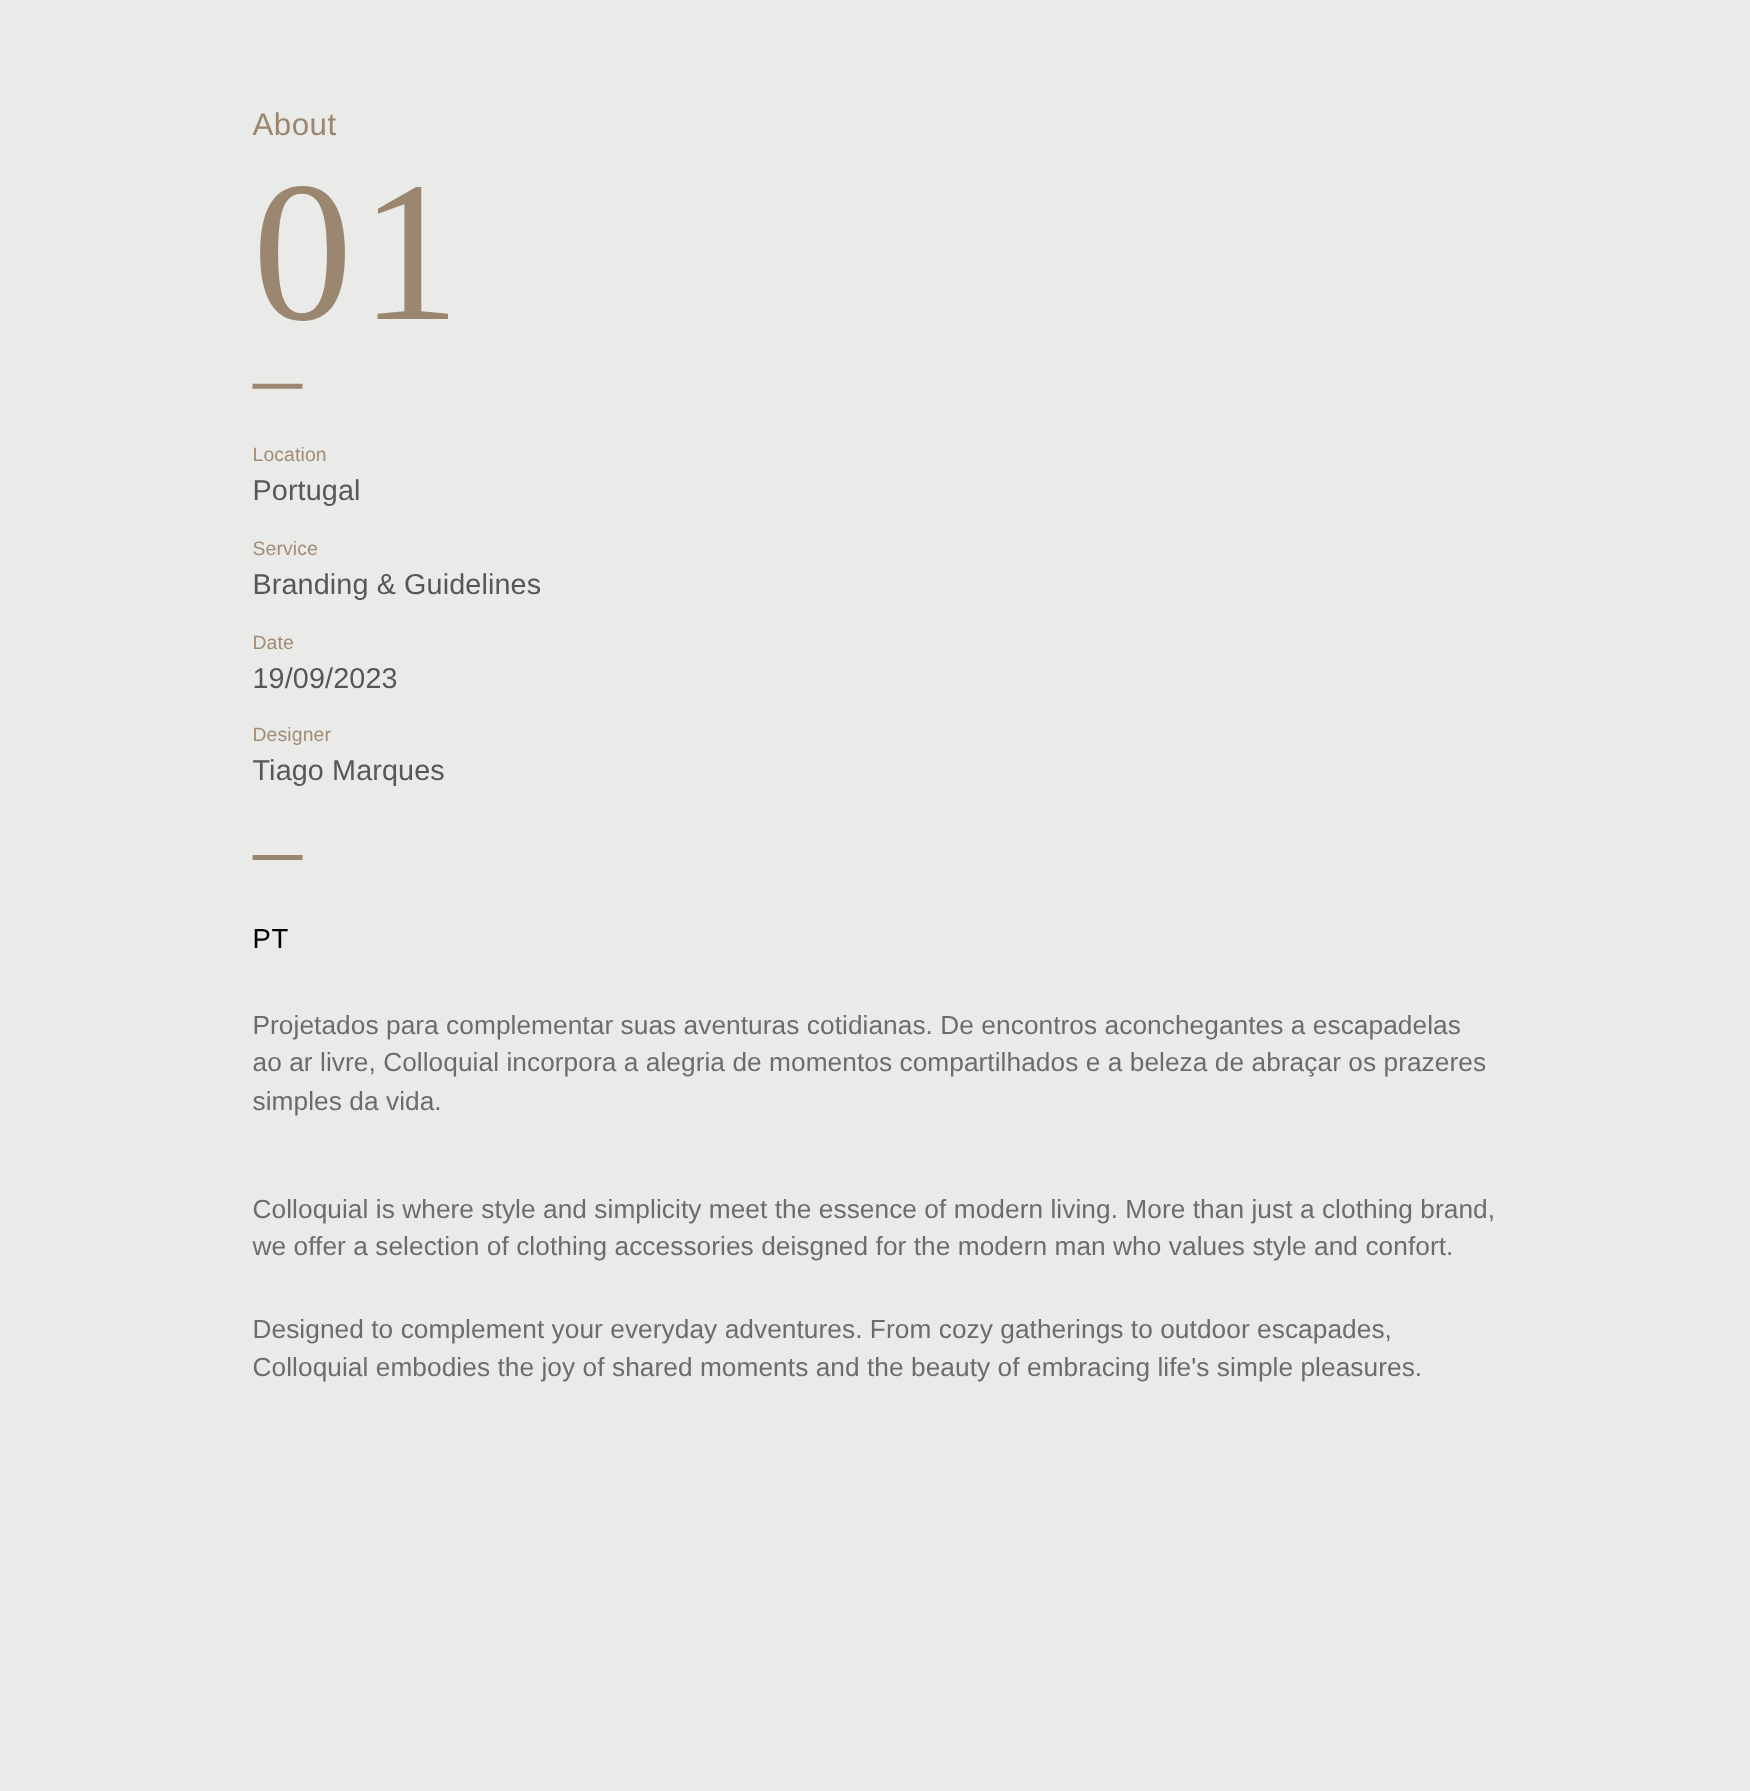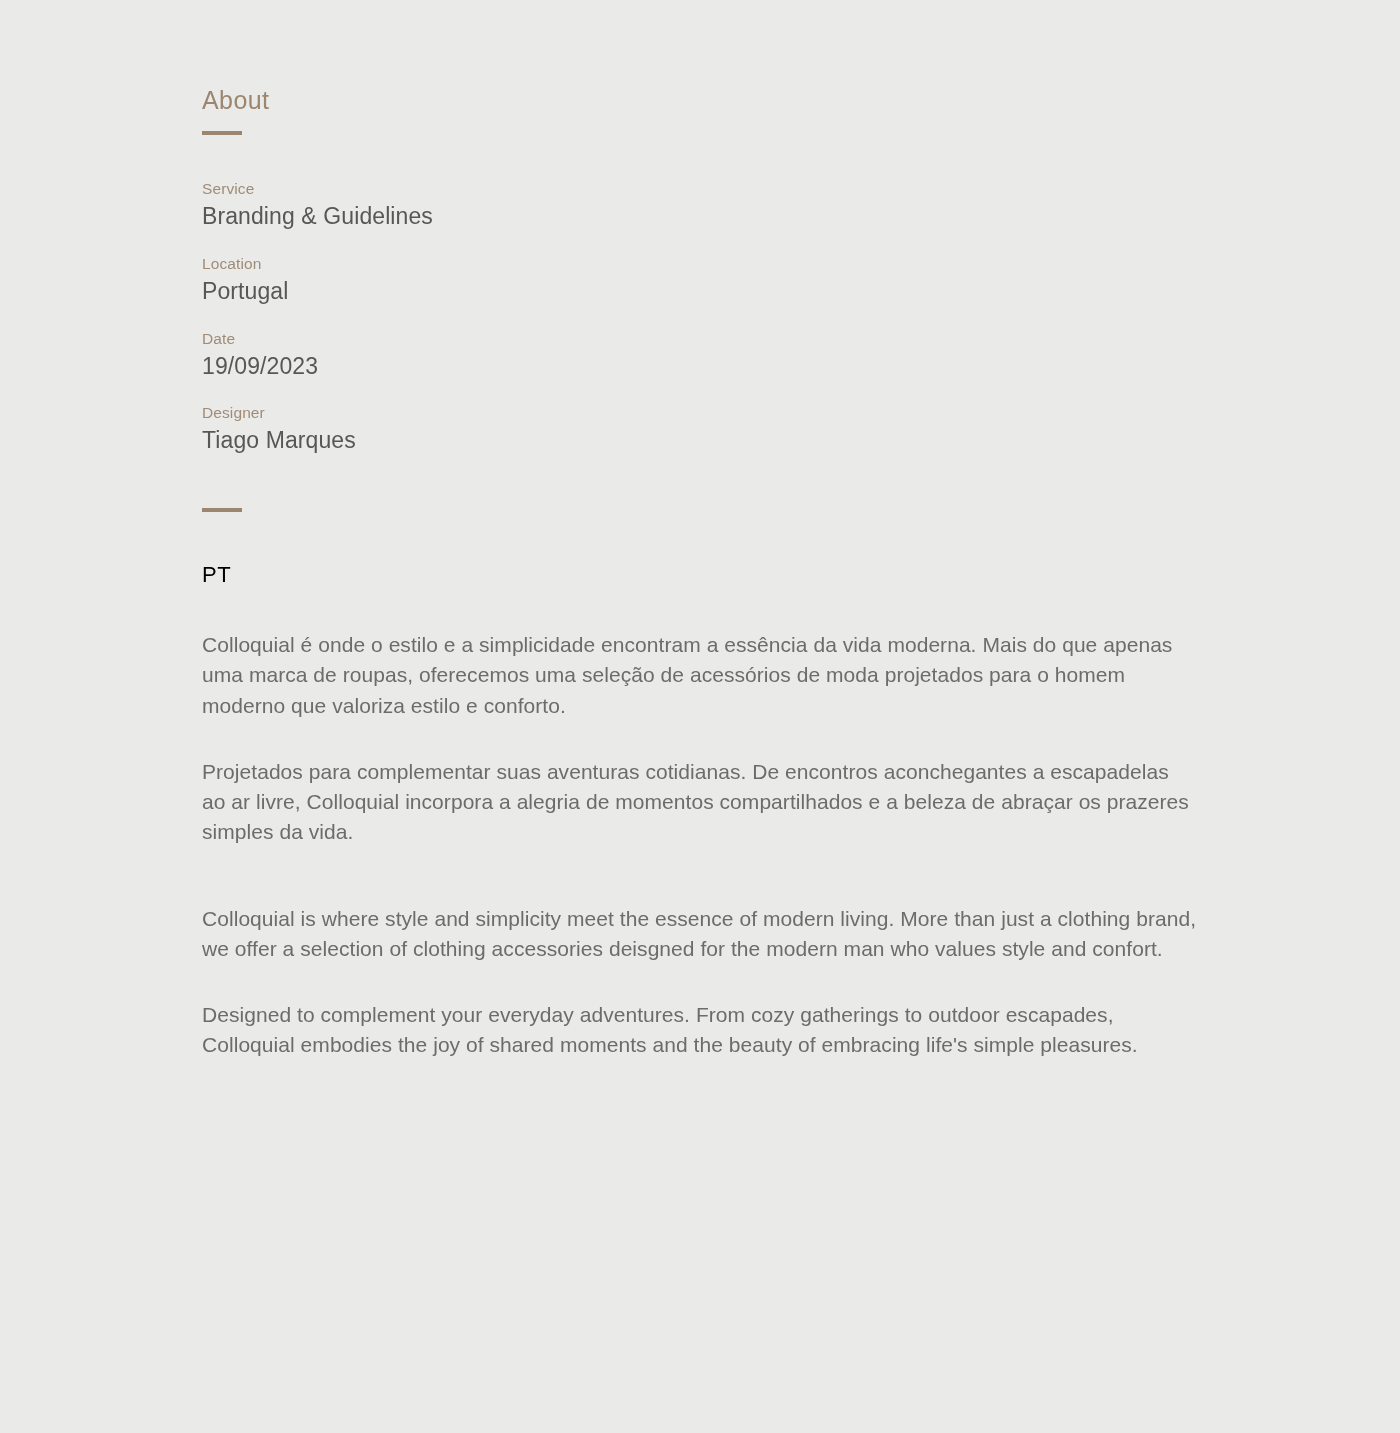--- a/index.html
+++ b/index.html
@@ -132,52 +132,52 @@
   }
 </style>
 </head>
 <body>
 
 <div class="page">
   <div class="content">
 
     <div class="section-eyebrow">About</div>
 
+    <div class="section-number">01</div>
 
     <hr class="rule rule-top">
 
     <div class="meta-list">
 
       <div class="meta-item">
-        <span class="meta-label">Service</span>
-        <span class="meta-value">Branding &amp; Guidelines</span>
+        <span class="meta-label">Location</span>
+        <span class="meta-value">Portugal</span>
       </div>
 
       <div class="meta-item">
-        <span class="meta-label">Location</span>
-        <span class="meta-value">Portugal</span>
+        <span class="meta-label">Service</span>
+        <span class="meta-value">Branding &amp; Guidelines</span>
       </div>
 
       <div class="meta-item">
         <span class="meta-label">Date</span>
         <span class="meta-value">19/09/2023</span>
       </div>
 
       <div class="meta-item">
         <span class="meta-label">Designer</span>
         <span class="meta-value">Tiago Marques</span>
       </div>
 
     </div>
 
     <hr class="rule rule-mid">
 
     <div class="lang-block">
       <div class="lang-heading">PT</div>
-      <p class="body-paragraph">Colloquial é onde o estilo e a simplicidade encontram a essência da vida moderna. Mais do que apenas uma marca de roupas, oferecemos uma seleção de acessórios de moda projetados para o homem moderno que valoriza estilo e conforto.</p>
       <p class="body-paragraph">Projetados para complementar suas aventuras cotidianas. De encontros aconchegantes a escapadelas ao ar livre, Colloquial incorpora a alegria de momentos compartilhados e a beleza de abraçar os prazeres simples da vida.</p>
     </div>
 
     <div class="lang-gap"></div>
 
     <div class="lang-block">
       <p class="body-paragraph">Colloquial is where style and simplicity meet the essence of modern living. More than just a clothing brand, we offer a selection of clothing accessories deisgned for the modern man who values style and confort.</p>
       <p class="body-paragraph">Designed to complement your everyday adventures. From cozy gatherings to outdoor escapades, Colloquial embodies the joy of shared moments and the beauty of embracing life's simple pleasures.</p>
     </div>
 

